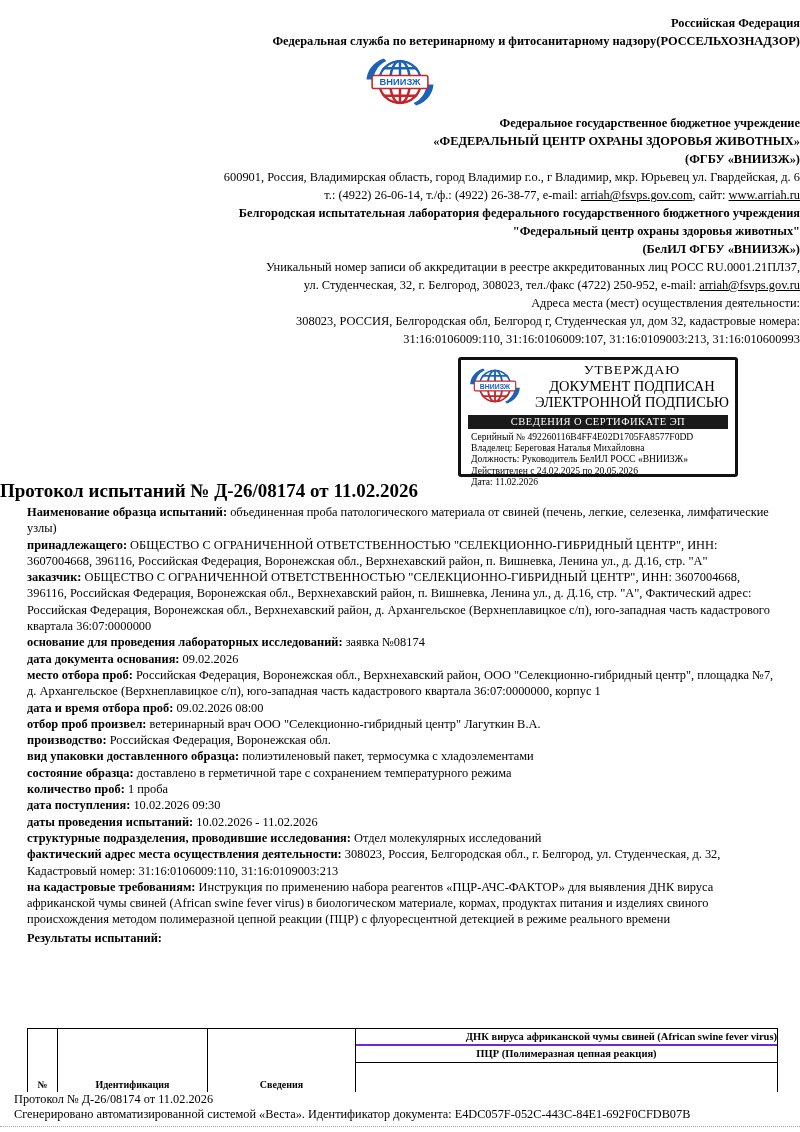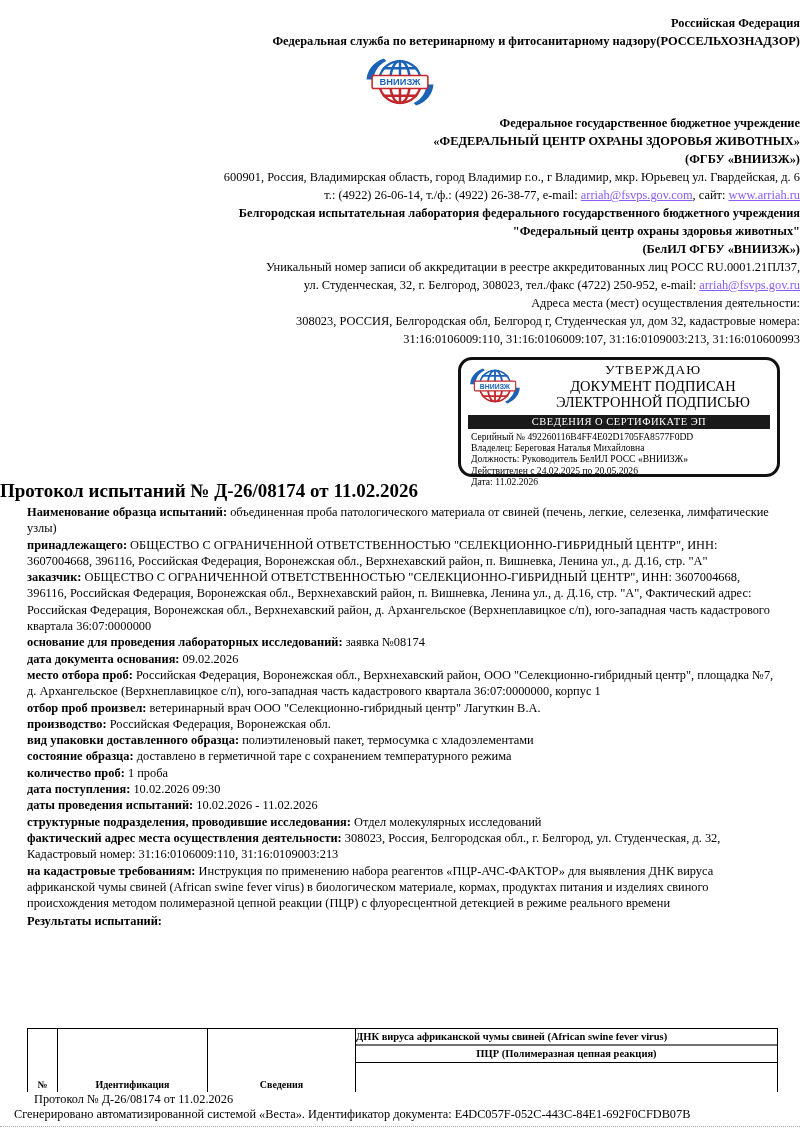--- a/index.html
+++ b/index.html
@@ -10,25 +10,25 @@
     font-family:"Liberation Serif", serif;
     color:#000;
     overflow:hidden;
     margin:0 auto;
   }
   
   .hdr{padding-top:14px;text-align:right;}
   .hline{font-size:12.4px;line-height:18px;}
   .b{font-weight:bold;}
   .logo-wrap{height:62px;margin:1px 0;display:flex;justify-content:center;}
-  a.doclink{color:#8b5cf6;text-decoration:underline;cursor:pointer;}
+  a.doclink{color:#000000;text-decoration:underline;cursor:pointer;}
   
   .stamp{
-    position:absolute;left:458px;top:357px;width:322px;height:120px;
-    border:3px solid #111;border-radius:14px;background:#fff;
+    position:absolute;left:458px;top:357px;width:280px;height:120px;
+    border:3px solid #111;border-radius:3px;background:#fff;
     box-sizing:border-box;z-index:3;
   }
   .stamp-top{display:flex;align-items:flex-start;}
   .stamp-logo{flex:0 0 62px;padding:3px 0 0 6px;}
   .stamp-head{flex:1;text-align:center;padding-top:2px;}
   .stamp-approve{font-size:13.5px;letter-spacing:1px;line-height:16px;}
   .stamp-signed{font-size:14.5px;line-height:16px;}
   .stamp-bar{
     margin:2px 7px 0 7px;background:#1a1a1a;color:#fff;
     font-size:10.5px;line-height:14px;text-align:center;letter-spacing:.5px;
@@ -49,27 +49,27 @@
     border:1px solid #000;border-bottom:none;box-sizing:border-box;
     display:grid;grid-template-columns:30px 150px 148px 1fr;
     overflow:hidden;background:#fff;z-index:1;
   }
   .rcol{border-right:1px solid #000;position:relative;}
   .rcol .col-label{
     position:absolute;bottom:2px;left:0;width:100%;text-align:center;
     font-size:10px;font-weight:bold;line-height:11px;
   }
   .rright{display:flex;flex-direction:column;}
-  .rrow1{height:15px;line-height:15px;border-bottom:2px solid #737373;
-    font-weight:bold;font-size:10.5px;text-align:left;}
+  .rrow1{height:15px;line-height:15px;border-bottom:2px solid #6d28d9;
+    font-weight:bold;font-size:10.5px;text-align:right;}
   .rrow2{height:16px;line-height:16px;border-bottom:1px solid #000;
     font-weight:bold;font-size:10.5px;text-align:center;}
   .rrow3{flex:1;}
   
-  .footer-line1{position:absolute;left:14px;top:1092px;font-size:12.3px;line-height:14px;background:#fff;z-index:2;padding-right:4px;margin-left:20px;}
+  .footer-line1{position:absolute;left:14px;top:1092px;font-size:12.3px;line-height:14px;background:#fff;z-index:2;padding-right:4px;}
   .footer-line2{position:absolute;left:14px;top:1107px;font-size:12.3px;line-height:14px;background:#fff;z-index:2;padding-right:4px;}
   .cutline{position:absolute;left:0;right:0;top:1126px;border-top:1px dotted #aaa;z-index:2;}
 </style>
 </head>
 <body>
 
 <div class="page">
 
   <div class="hdr">
     <div class="hline b">Российская Федерация</div>
@@ -174,20 +174,21 @@
   <div class="title-spacer"></div>
   <div class="doc-title">Протокол испытаний № Д-26/08174 от 11.02.2026</div>
 
   <div class="body-text">
       <p class="field"><b>Наименование образца испытаний:</b><span> объединенная проба патологического материала от свиней (печень, легкие, селезенка, лимфатические узлы)</span></p>
       <p class="field"><b>принадлежащего:</b><span> ОБЩЕСТВО С ОГРАНИЧЕННОЙ ОТВЕТСТВЕННОСТЬЮ "СЕЛЕКЦИОННО-ГИБРИДНЫЙ ЦЕНТР", ИНН: 3607004668, 396116, Российская Федерация, Воронежская обл., Верхнехавский район, п. Вишневка, Ленина ул., д. Д.16, стр. "А"</span></p>
       <p class="field"><b>заказчик:</b><span> ОБЩЕСТВО С ОГРАНИЧЕННОЙ ОТВЕТСТВЕННОСТЬЮ "СЕЛЕКЦИОННО-ГИБРИДНЫЙ ЦЕНТР", ИНН: 3607004668, 396116, Российская Федерация, Воронежская обл., Верхнехавский район, п. Вишневка, Ленина ул., д. Д.16, стр. "А", Фактический адрес: Российская Федерация, Воронежская обл., Верхнехавский район, д. Архангельское (Верхнеплавицкое с/п), юго-западная часть кадастрового квартала 36:07:0000000</span></p>
       <p class="field"><b>основание для проведения лабораторных исследований:</b><span> заявка №08174</span></p>
       <p class="field"><b>дата документа основания:</b><span> 09.02.2026</span></p>
       <p class="field"><b>место отбора проб:</b><span> Российская Федерация, Воронежская обл., Верхнехавский район, ООО "Селекционно-гибридный центр", площадка №7, д. Архангельское (Верхнеплавицкое с/п), юго-западная часть кадастрового квартала 36:07:0000000, корпус 1</span></p>
+      <p class="field"><b>дата и время отбора проб:</b><span> 09.02.2026 08:00</span></p>
       <p class="field"><b>отбор проб произвел:</b><span> ветеринарный врач ООО "Селекционно-гибридный центр" Лагуткин В.А.</span></p>
       <p class="field"><b>производство:</b><span> Российская Федерация, Воронежская обл.</span></p>
       <p class="field"><b>вид упаковки доставленного образца:</b><span> полиэтиленовый пакет, термосумка с хладоэлементами</span></p>
       <p class="field"><b>состояние образца:</b><span> доставлено в герметичной таре с сохранением температурного режима</span></p>
       <p class="field"><b>количество проб:</b><span> 1 проба</span></p>
       <p class="field"><b>дата поступления:</b><span> 10.02.2026 09:30</span></p>
       <p class="field"><b>даты проведения испытаний:</b><span> 10.02.2026 - 11.02.2026</span></p>
       <p class="field"><b>структурные подразделения, проводившие исследования:</b><span> Отдел молекулярных исследований</span></p>
       <p class="field"><b>фактический адрес места осуществления деятельности:</b><span> 308023, Россия, Белгородская обл., г. Белгород, ул. Студенческая, д. 32, Кадастровый номер: 31:16:0106009:110, 31:16:0109003:213</span></p>
       <p class="field"><b>на кадастровые требованиям:</b><span> Инструкция по применению набора реагентов «ПЦР-АЧС-ФАКТОР» для выявления ДНК вируса африканской чумы свиней (African swine fever virus) в биологическом материале, кормах, продуктах питания и изделиях свиного происхождения методом полимеразной цепной реакции (ПЦР) с флуоресцентной детекцией в режиме реального времени</span></p>

